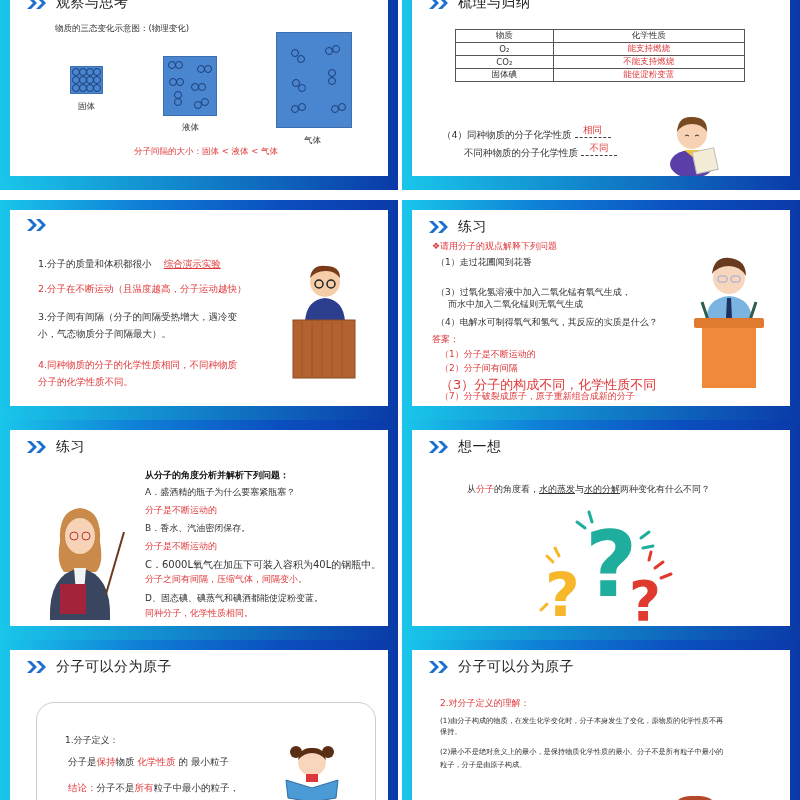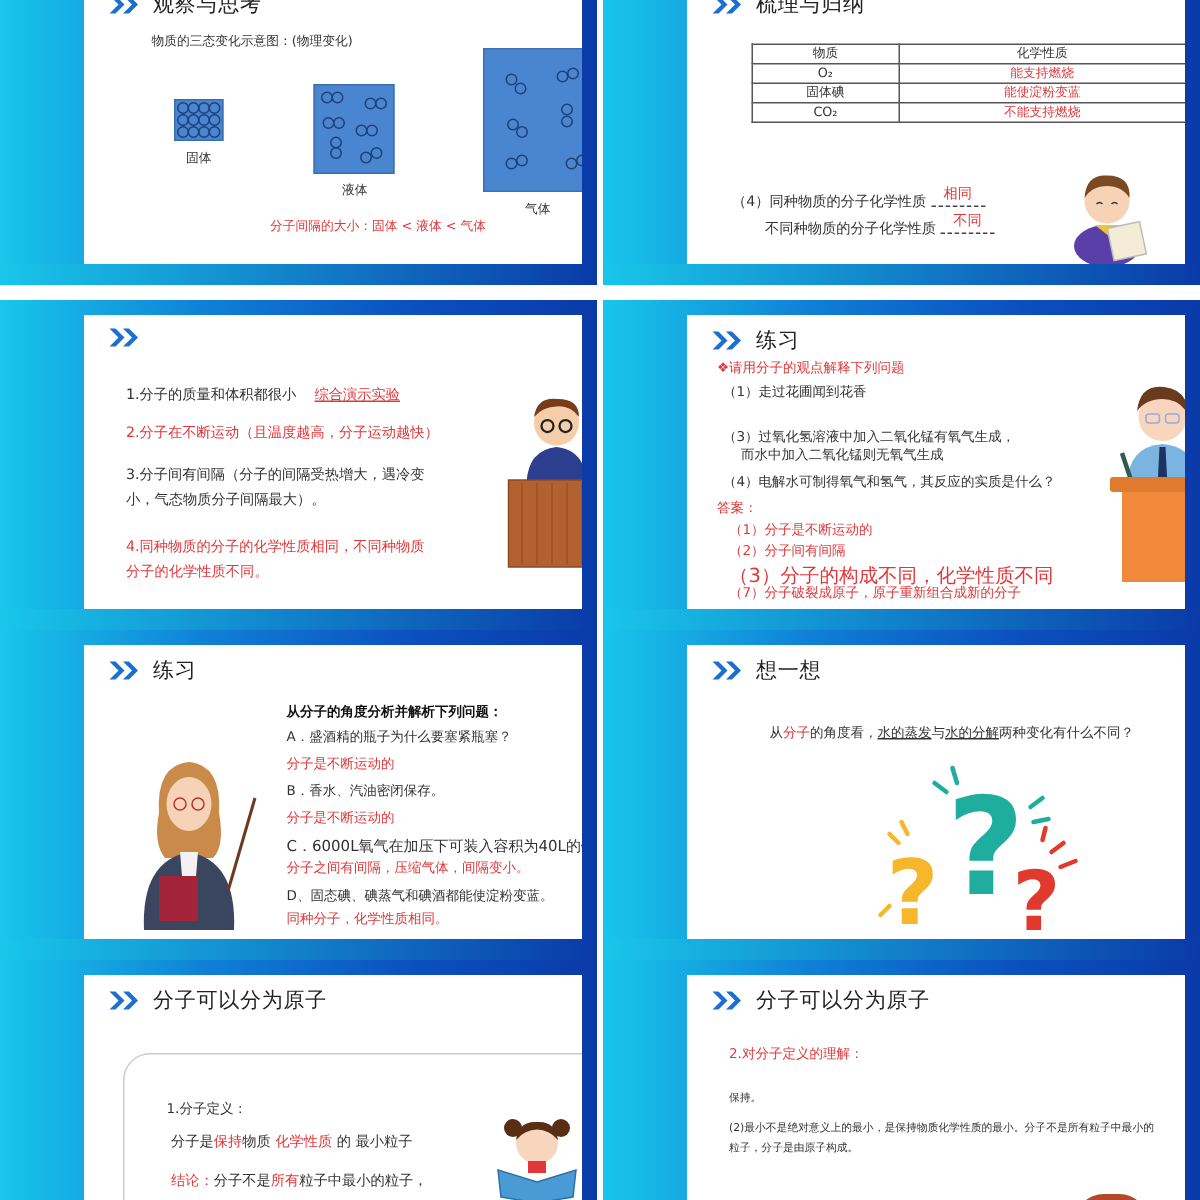--- a/index.html
+++ b/index.html
@@ -1,20 +1,20 @@
 <!DOCTYPE html>
 <html><head>
 <meta charset="utf-8">
 <style>
 *{box-sizing:border-box;margin:0;padding:0}
 html,body{width:800px;height:800px;overflow:hidden;background:#fff;font-family:"DejaVu Sans","Liberation Sans",sans-serif;}
 .grid{position:relative;width:800px;height:800px;}
 .slide{position:absolute;width:398px;overflow:hidden;
   background:linear-gradient(90deg,#19c6ea 0%,#0f7fd6 35%,#0b4fbf 70%,#0a3aa8 100%);}
-.slide .inner{position:absolute;left:10px;right:10px;top:10px;bottom:14px;background:#fff;overflow:hidden;margin-left:46px;}
+.slide .inner{position:absolute;left:10px;right:10px;top:10px;bottom:14px;background:#fff;overflow:hidden;}
 .slide .bottomband{position:absolute;left:0;right:0;bottom:0;height:14px;background:linear-gradient(90deg,#19c6ea,#0a3aa8);}
 .hdr{position:absolute;left:16px;top:8px;display:flex;align-items:center;gap:8px;}
 .chev{width:22px;height:14px;position:relative}
 .chev svg{width:22px;height:14px;display:block}
 .hdr .t{font-size:14px;color:#222;letter-spacing:0.5px}
 .txt{position:absolute;font-size:9.5px;color:#333;line-height:1.45;white-space:nowrap}
 .red{color:#e0383a}
 .u{text-decoration:underline}
 
 #s1{left:0;top:-10px;height:200px}
@@ -117,26 +117,26 @@
         <tbody>
             <tr>
           <th>物质</th>
           <th>化学性质</th>
         </tr>
         <tr>
               <td>O₂</td>
               <td class="red">能支持燃烧</td>
             </tr>
         <tr>
+              <td>CO₂</td>
+              <td class="red">不能支持燃烧</td>
+            </tr>
+        <tr>
               <td>固体碘</td>
               <td class="red">能使淀粉变蓝</td>
-            </tr>
-        <tr>
-              <td>CO₂</td>
-              <td class="red">不能支持燃烧</td>
             </tr>
       </tbody>
         </table>
       <div class="txt" style="left:30px;top:128px"><span>（4）同种物质的分子化学性质</span> <span class="blank">相同</span></div>
       <div class="txt" style="left:52px;top:146px"><span>不同种物质的分子化学性质</span> <span class="blank">不同</span></div>
 
       <svg style="position:absolute;left:252px;top:112px" width="60" height="64" viewBox="0 0 60 64">
         <ellipse cx="28" cy="52" rx="22" ry="14" fill="#5b3fa8"></ellipse>
         <circle cx="28" cy="22" r="15" fill="#f7d2b4"></circle>
         <path d="M13 20 Q14 4 28 5 Q44 5 43 20 Q38 12 28 12 Q18 12 13 20Z" fill="#7a4a22"></path>
@@ -320,20 +320,21 @@
     <div class="inner">
       <div class="hdr">
         <span class="chev">
             <svg viewBox="0 0 22 14">
               <path d="M1 1 L7 7 L1 13 L5 13 L11 7 L5 1Z M10 1 L16 7 L10 13 L14 13 L20 7 L14 1Z" fill="#1a6fd0"></path>
             </svg>
           </span>
         <span class="t">分子可以分为原子</span>
       </div>
       <div class="txt red" style="left:28px;top:47px;font-size:9px">2.对分子定义的理解：</div>
+      <div class="txt" style="left:28px;top:66px;font-size:7.2px">(1)由分子构成的物质，在发生化学变化时，分子本身发生了变化，原物质的化学性质不再</div>
       <div class="txt" style="left:28px;top:77px;font-size:7.2px">保持。</div>
       <div class="txt" style="left:28px;top:97px;font-size:7.2px">(2)最小不是绝对意义上的最小，是保持物质化学性质的最小。分子不是所有粒子中最小的</div>
       <div class="txt" style="left:28px;top:110px;font-size:7.2px">粒子，分子是由原子构成。</div>
       <div style="position:absolute;left:258px;top:146px;width:50px;height:20px;border-radius:20px 20px 0 0;background:#b4482a"></div>
     </div>
 
   </div>
 
 </div>
 

